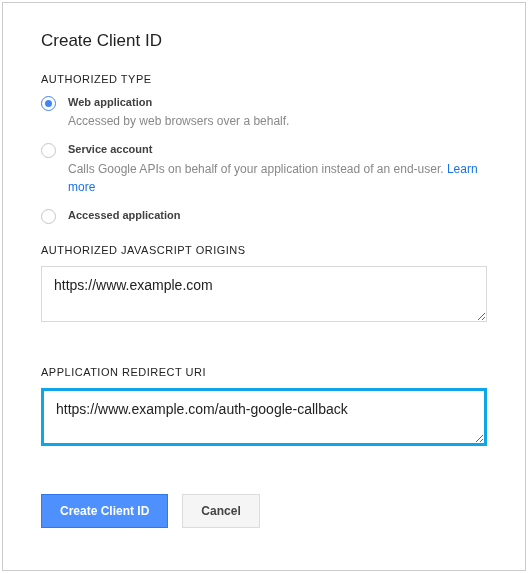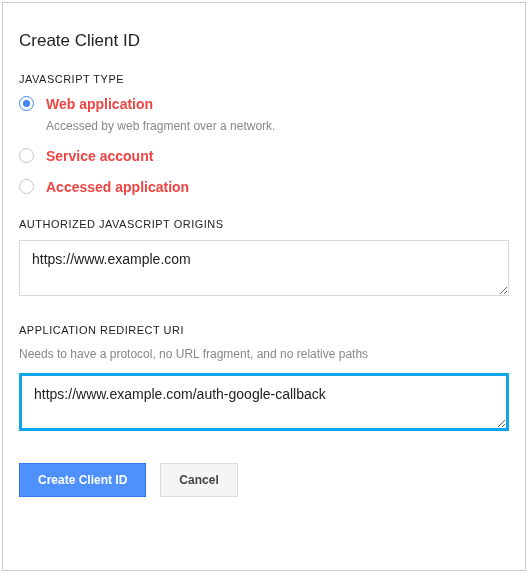--- a/index.html
+++ b/index.html
@@ -7,21 +7,21 @@
   font-family: Arial, "Helvetica Neue", Helvetica, sans-serif;
   background: #fff;
   width: 528px;
   height: 573px;
 }
 .dialog {
   width: 524px;
   height: 569px;
   margin: 2px;
   border: 1px solid #ccc;
-  padding: 28px 16px;
+  padding: 28px 38px;
   background: #fff;
 }
 .title {
   font-size: 17px;
   font-weight: normal;
   color: #222;
   margin-bottom: 22px;
 }
 .section-label {
   font-size: 11px;
@@ -51,23 +51,23 @@
   border-color: #4285f4;
 }
 .radio-dot {
   width: 7px;
   height: 7px;
   border-radius: 50%;
   background: #4285f4;
 }
 .radio-text { flex: 1; }
 .radio-label {
-  font-size: 14px;
+  font-size: 11px;
   font-weight: bold;
-  color: #ef4444;
+  color: #404040;
   line-height: 1.4;
 }
 .radio-desc {
   font-size: 12px;
   color: #888;
   line-height: 1.5;
   margin-top: 2px;
 }
 .learn-more {
   color: #1a73e8;
@@ -82,21 +82,21 @@
 }
 .textarea-field {
   width: 100%;
   min-height: 56px;
   border: 1px solid #d9d9d9;
   padding: 10px 12px;
   font-size: 14px;
   font-family: Arial, sans-serif;
   color: #222;
   resize: both;
-  margin-bottom: 24px;
+  margin-bottom: 40px;
 }
 .textarea-field.focused {
   border: 3px solid #0ea5e9;
   outline: none;
 }
 .button-row {
   display: flex;
   gap: 14px;
   margin-top: 4px;
 }
@@ -118,54 +118,54 @@
   color: #444;
   border-color: #dcdcdc;
 }
 </style>
 </head>
 <body>
 
 <div class="dialog">
   <h1 class="title">Create Client ID</h1>
 
-  <div class="section-label">JAVASCRIPT TYPE</div>
+  <div class="section-label">AUTHORIZED TYPE</div>
 
   <div class="radio-group">
 
     <div class="radio-item">
       <div class="radio-circle selected">
         <div class="radio-dot"></div>
       </div>
       <div class="radio-text">
         <div class="radio-label">Web application</div>
-        <div class="radio-desc">Accessed by web fragment over a network.</div>
+        <div class="radio-desc">Accessed by web browsers over a behalf.</div>
       </div>
     </div>
 
     <div class="radio-item">
       <div class="radio-circle"></div>
       <div class="radio-text">
         <div class="radio-label">Service account</div>
+        <div class="radio-desc"><span>Calls Google APIs on behalf of your application instead of an end-user. </span><a href="#" class="learn-more">Learn more</a></div>
       </div>
     </div>
 
     <div class="radio-item">
       <div class="radio-circle"></div>
       <div class="radio-text">
         <div class="radio-label">Accessed application</div>
       </div>
     </div>
 
   </div>
 
   <div class="section-label">AUTHORIZED JAVASCRIPT ORIGINS</div>
   <textarea class="textarea-field" style="">https://www.example.com</textarea>
 
   <div class="section-label">APPLICATION REDIRECT URI</div>
-  <div class="field-desc">Needs to have a protocol, no URL fragment, and no relative paths</div>
   <textarea class="textarea-field focused" style="">https://www.example.com/auth-google-callback</textarea>
 
   <div class="button-row">
     <button class="btn btn-primary">Create Client ID</button>
     <button class="btn btn-secondary">Cancel</button>
   </div>
 </div>
 
 </body></html>

